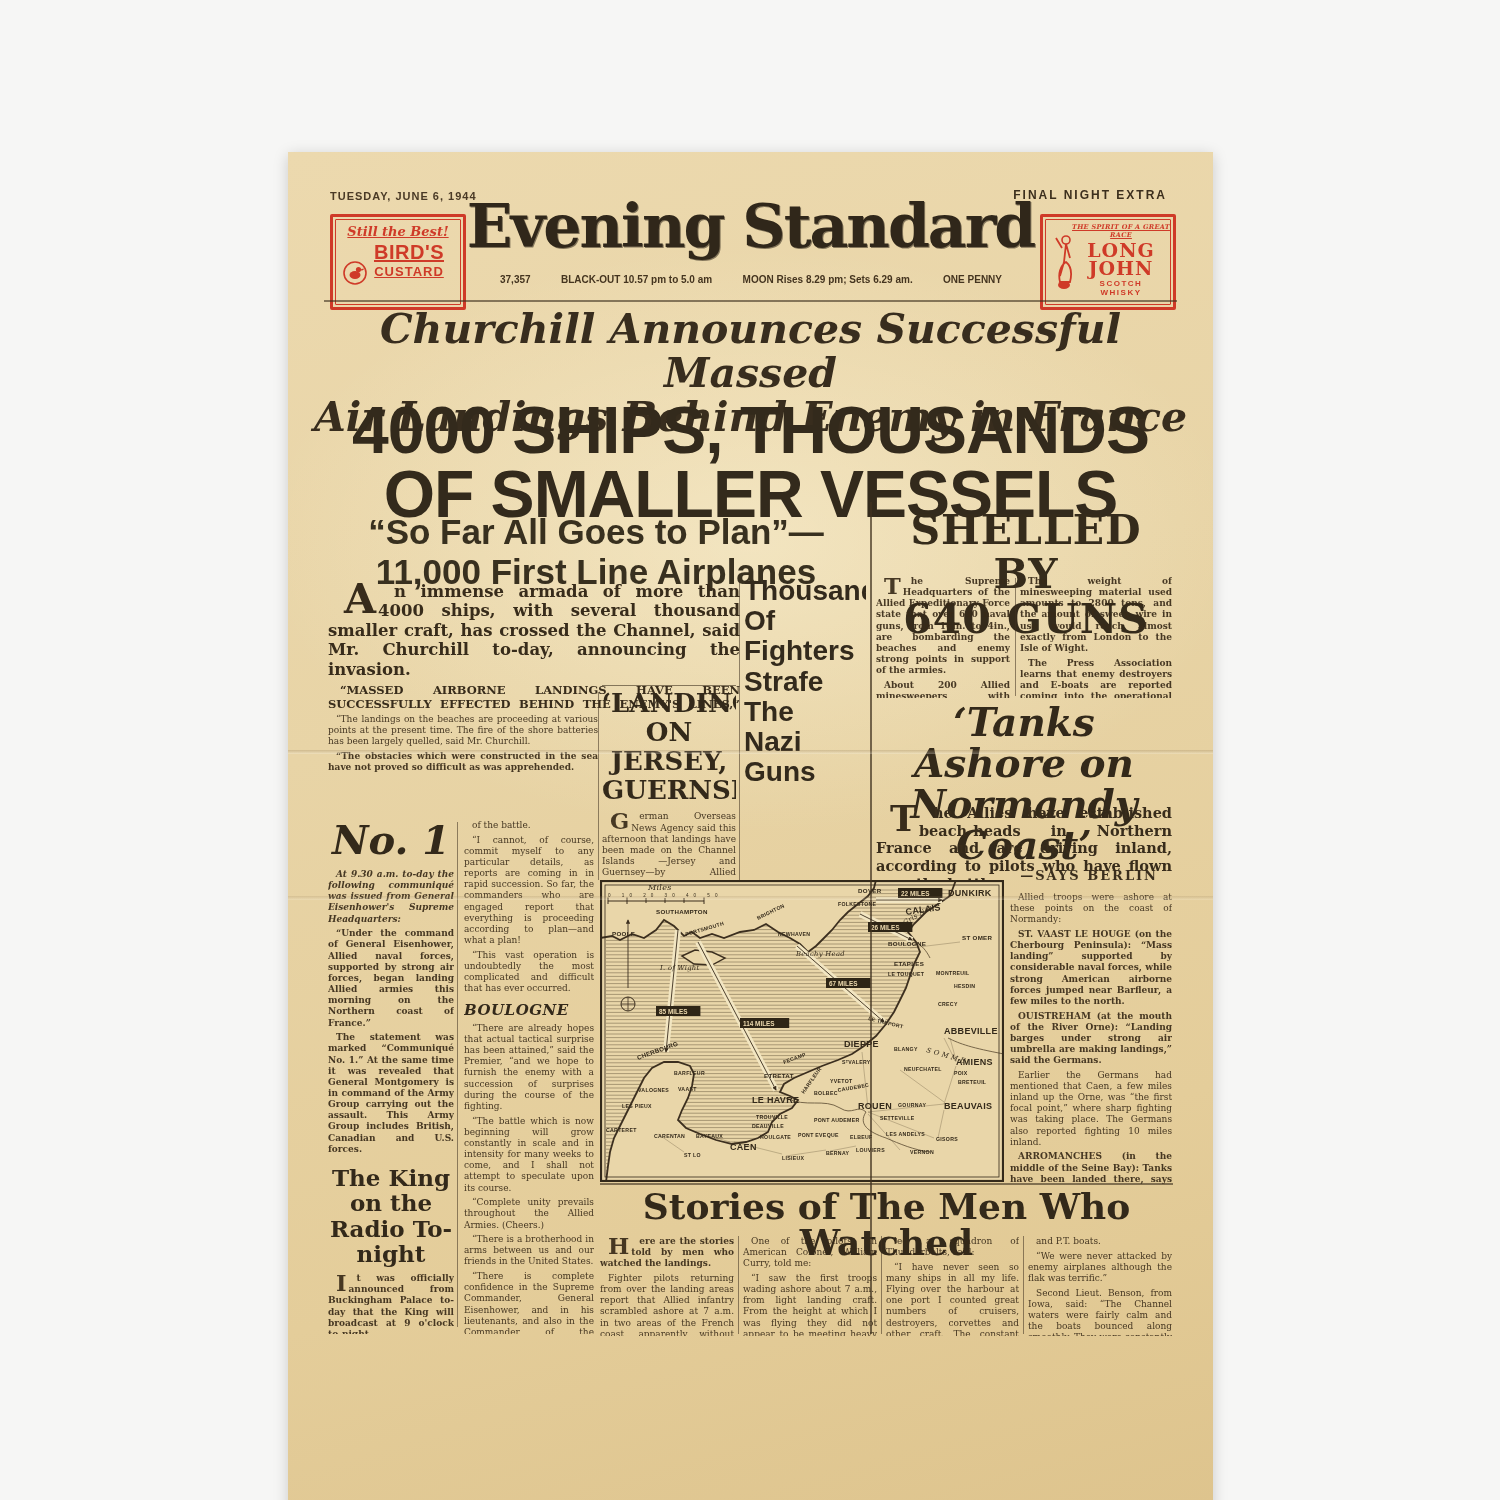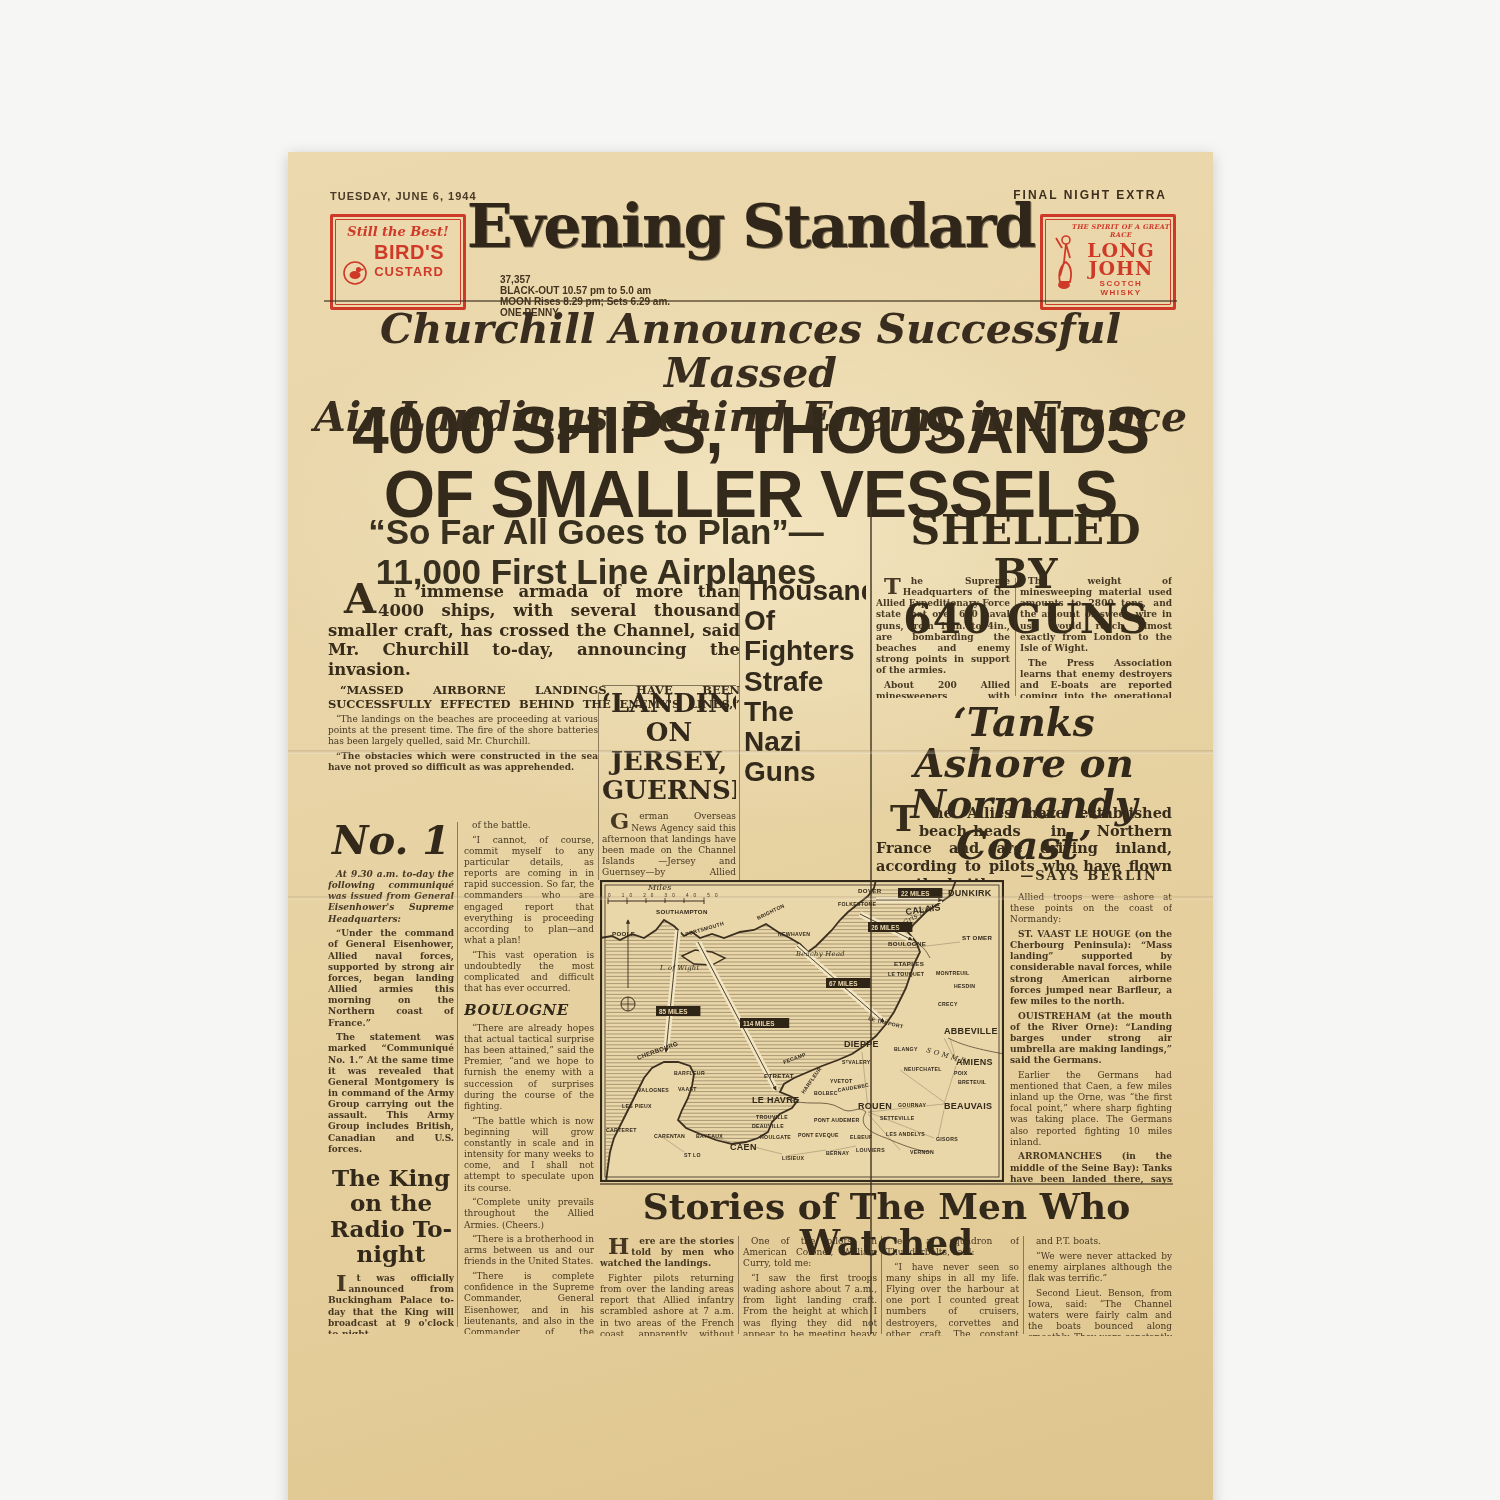--- a/index.html
+++ b/index.html
@@ -19,28 +19,28 @@
   
   .mh-small{font:bold 11px "Liberation Sans",sans-serif;color:#4a3a26;letter-spacing:1px;}
   .mh-edition{font:bold 12px "Liberation Sans",sans-serif;color:#3c2f1d;letter-spacing:2px;}
   .redbox{position:absolute;top:62px;width:132px;height:92px;border:2px solid #cf3a28;
     box-shadow:inset 0 0 0 2px rgba(207,58,40,0),inset 0 0 0 1px #cf3a28;color:#cf3a28;
     text-align:center;border-radius:2px;}
   .redbox .inner{position:absolute;inset:3px;border:1px solid #cf3a28;border-radius:1px;}
   .birds-l1{font:bold italic 13px "DejaVu Serif",serif;margin-top:8px;}
   .birds-l2{font:bold 20px "Liberation Sans",sans-serif;letter-spacing:.5px;margin-top:2px;}
   .birds-l3{font:bold 13px "Liberation Sans",sans-serif;letter-spacing:1px;}
-  .lj-tag{font:bold italic 6.5px "DejaVu Serif",serif;margin-top:7px;letter-spacing:.3px;}
+  .lj-tag{font:bold italic 6.5px "DejaVu Serif",serif;margin-top:7px;letter-spacing:.3px;text-decoration:underline;}
   .lj-big{font:bold 19px "DejaVu Serif",serif;line-height:.95;letter-spacing:1px;}
   .lj-sm{font:bold 8px "Liberation Sans",sans-serif;letter-spacing:1.5px;}
   #np-title{position:absolute;left:0;right:0;top:44px;text-align:center;
     font:bold 60px/1 "DejaVu Serif",serif;color:#30271a;letter-spacing:-2px;
     text-shadow:1px 1px 0 rgba(48,39,26,.55);}
   #mh-subrow{position:absolute;left:212px;top:122px;width:502px;display:flex;justify-content:space-between;
-    font:bold 10px "Liberation Sans",sans-serif;color:#44341f;flex-direction:column;}
+    font:bold 10px "Liberation Sans",sans-serif;color:#44341f;}
 
   
   #kicker{position:absolute;left:0;right:0;top:156px;text-align:center;
     font:bold italic 41px/1.07 "DejaVu Serif",serif;color:#382d1e;}
   #mainhead{position:absolute;left:0;right:0;top:246px;text-align:center;
     font:bold 66px/0.97 "Liberation Sans",sans-serif;color:#332a1c;letter-spacing:-1px;}
   #sub-left{position:absolute;left:38px;top:360px;width:540px;text-align:center;
     font:bold 35px/1.14 "Liberation Sans",sans-serif;color:#38301f;}
   #sub-right{position:absolute;left:592px;top:356px;width:292px;text-align:center;
     font:bold 41px/1.08 "DejaVu Serif",serif;color:#352b1b;letter-spacing:1px;}
@@ -76,21 +76,21 @@
 </style>
 </head>
 <body>
 
 <div id="stage">
  <div id="paper">
 
   <div class="abs mh-small" style="left:42px;top:38px;">TUESDAY, JUNE 6, 1944</div>
   <div class="abs mh-edition" style="right:46px;top:36px;">FINAL  NIGHT  EXTRA</div>
 
-  <div class="redbox" style="left:42px;">
+  <div class="redbox" style="left:42px;text-decoration:underline;">
     <div class="inner"></div>
     <div class="birds-l1">Still the Best!</div>
     <svg width="26" height="26" viewBox="0 0 26 26" style="position:absolute;left:10px;top:44px;">
       <circle cx="13" cy="13" r="11" fill="none" stroke="#cf3a28" stroke-width="1.6"></circle>
       <ellipse cx="13" cy="15" rx="5.5" ry="4" fill="#cf3a28"></ellipse>
       <circle cx="16.5" cy="9.5" r="2.6" fill="#cf3a28"></circle>
       <path d="M19 9 L23 8.4 L19.6 11 Z" fill="#cf3a28"></path>
     </svg>
     <div class="birds-l2" style="margin-left:22px;">BIRD'S</div>
     <div class="birds-l3" style="margin-left:22px;">CUSTARD</div>

